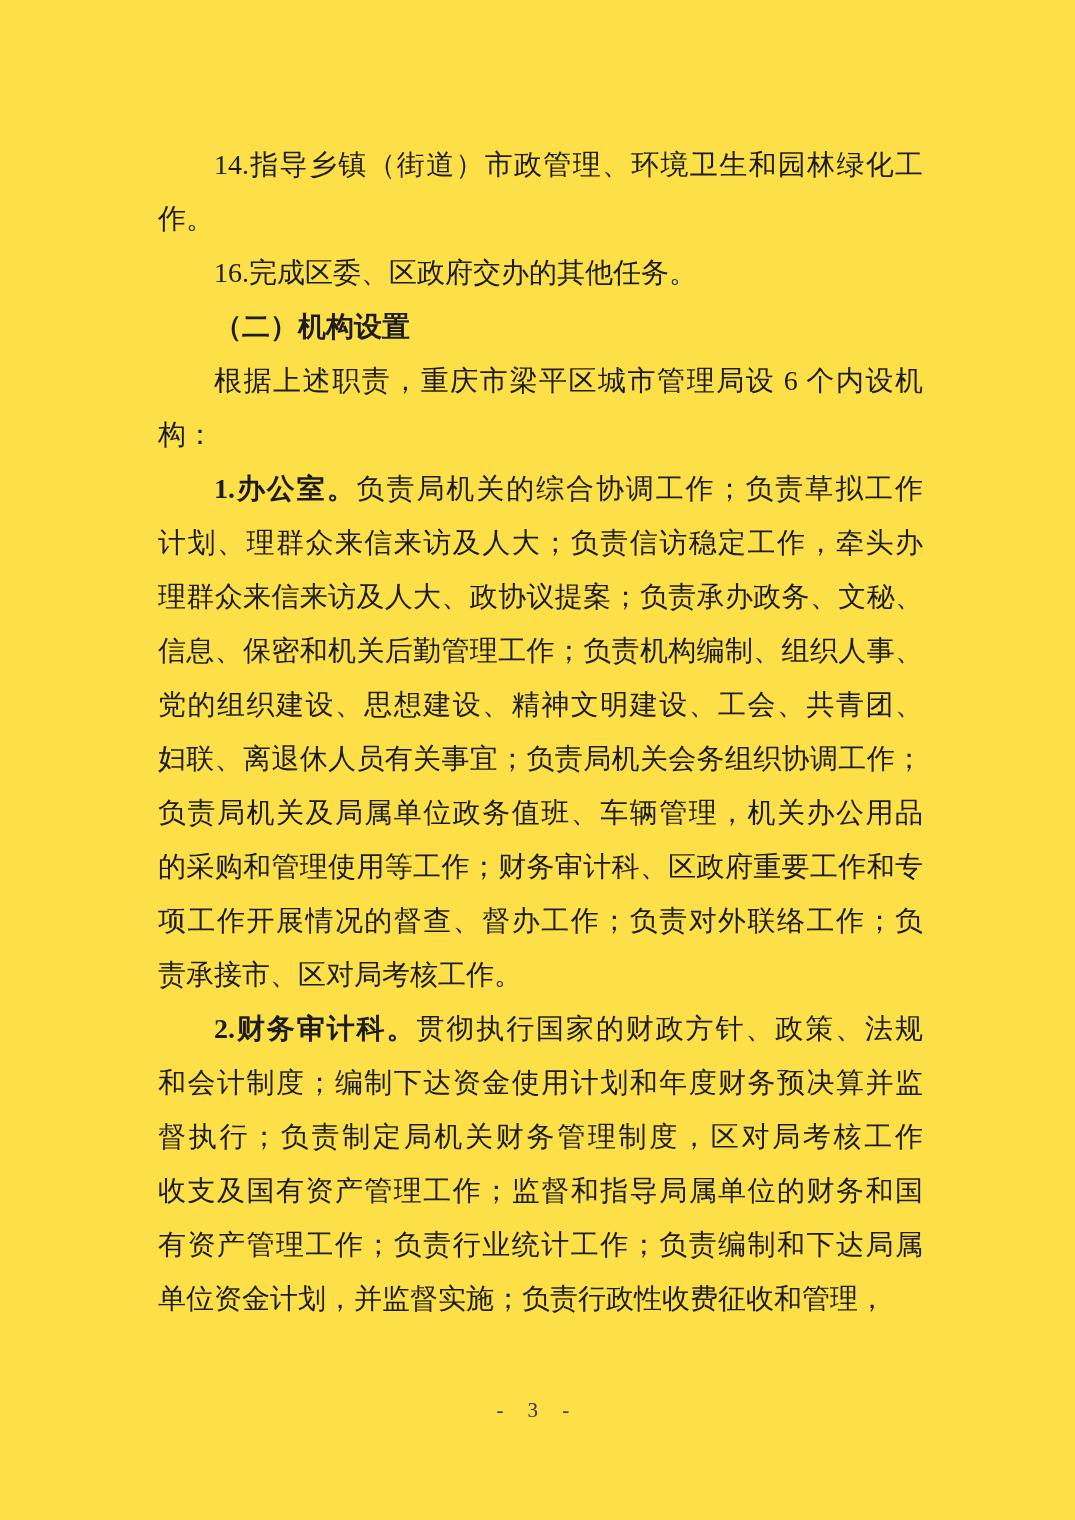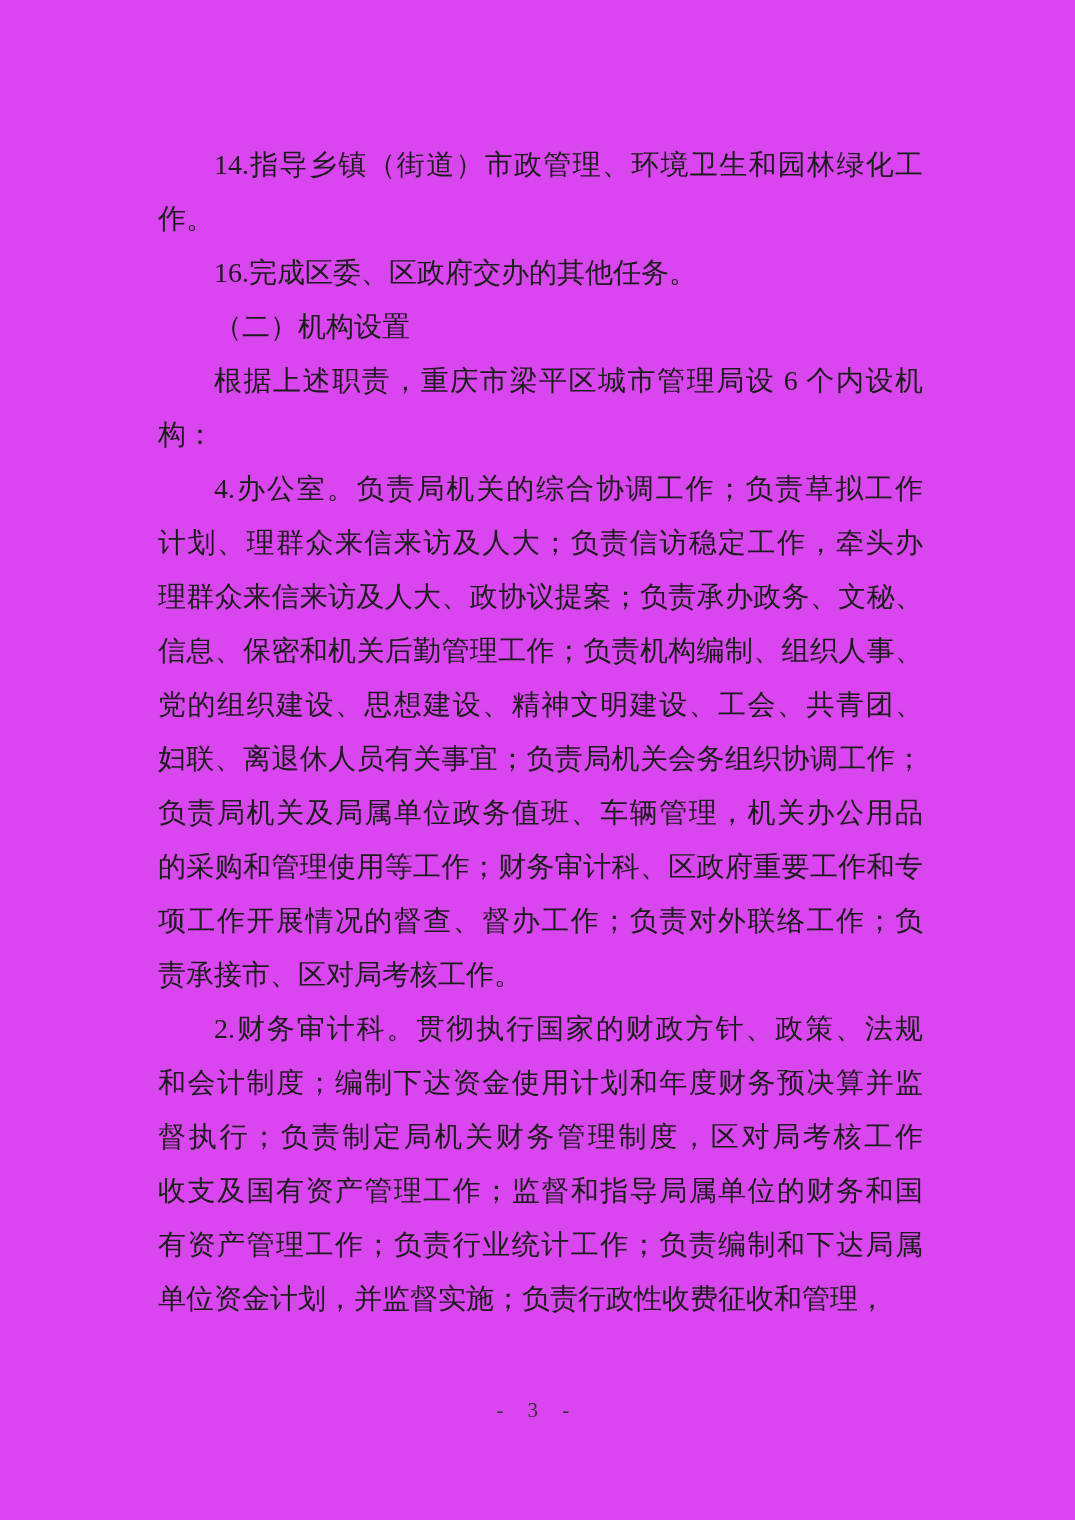--- a/index.html
+++ b/index.html
@@ -1,20 +1,20 @@
 <!DOCTYPE html>
 <html><head>
 <meta charset="utf-8">
 <style>
   html, body { margin: 0; padding: 0; background: #ffffff; }
   .page {
     position: relative;
     width: 1075px;
     height: 1520px;
-    background: #d946ef;
+    background: #fde047;
     overflow: hidden;
     font-family: "Liberation Serif", "DejaVu Serif", serif;
     color: #1c1c1c;
   }
   .doc {
     position: absolute;
     left: 158px;
     top: 138px;
     width: 765px;
     font-size: 28px;
@@ -24,21 +24,21 @@
     line-height: 54px;
     white-space: normal;
     overflow: visible;
   }
   
   .j { text-align: justify; text-align-last: justify; }
   
   .l { text-align: left; text-align-last: left; }
   
   .ind { padding-left: 56px; }
-  .b { font-weight: 400; }
+  .b { font-weight: 700; }
   .footer {
     position: absolute;
     left: 0;
     top: 1396px;
     width: 100%;
     text-align: center;
     font-size: 21px;
     color: #343434;
     letter-spacing: 0.45em;
     line-height: 28px;
@@ -52,21 +52,21 @@
 
     <div class="line j ind"><span>14.指导乡镇（街道）市政管理、环境卫生和园林绿化工</span></div>
     <div class="line l"><span>作。</span></div>
     <div class="line l ind"><span>16.完成区委、区政府交办的其他任务。</span></div>
 
     <div class="line l ind"><span class="b">（二）机构设置</span></div>
 
     <div class="line j ind"><span>根据上述职责，重庆市梁平区城市管理局设 6 个内设机</span></div>
     <div class="line l"><span>构：</span></div>
 
-    <div class="line j ind"><span class="b">4.办公室。</span><span>负责局机关的综合协调工作；负责草拟工作</span></div>
+    <div class="line j ind"><span class="b">1.办公室。</span><span>负责局机关的综合协调工作；负责草拟工作</span></div>
     <div class="line j"><span>计划、理群众来信来访及人大；负责信访稳定工作，牵头办</span></div>
     <div class="line j"><span>理群众来信来访及人大、政协议提案；负责承办政务、文秘、</span></div>
     <div class="line j"><span>信息、保密和机关后勤管理工作；负责机构编制、组织人事、</span></div>
     <div class="line j"><span>党的组织建设、思想建设、精神文明建设、工会、共青团、</span></div>
     <div class="line j"><span>妇联、离退休人员有关事宜；负责局机关会务组织协调工作；</span></div>
     <div class="line j"><span>负责局机关及局属单位政务值班、车辆管理，机关办公用品</span></div>
     <div class="line j"><span>的采购和管理使用等工作；财务审计科、区政府重要工作和专</span></div>
     <div class="line j"><span>项工作开展情况的督查、督办工作；负责对外联络工作；负</span></div>
     <div class="line l"><span>责承接市、区对局考核工作。</span></div>
 

